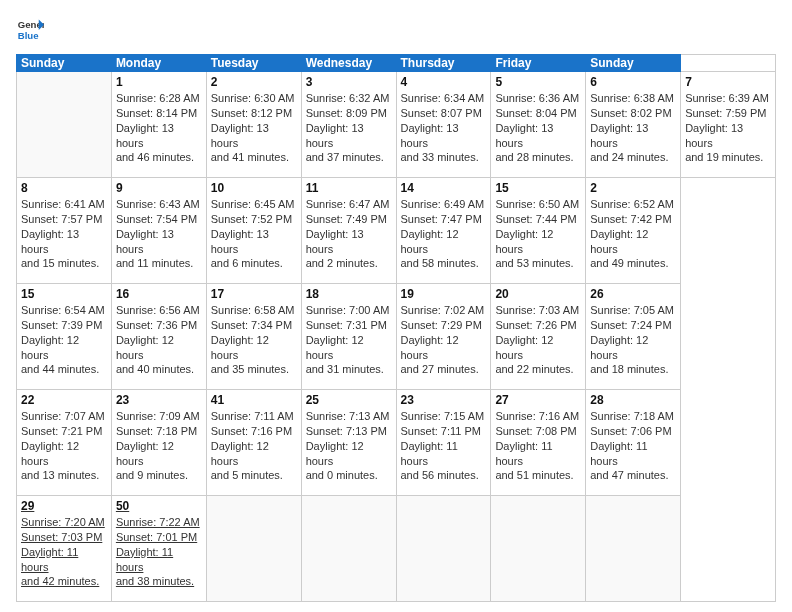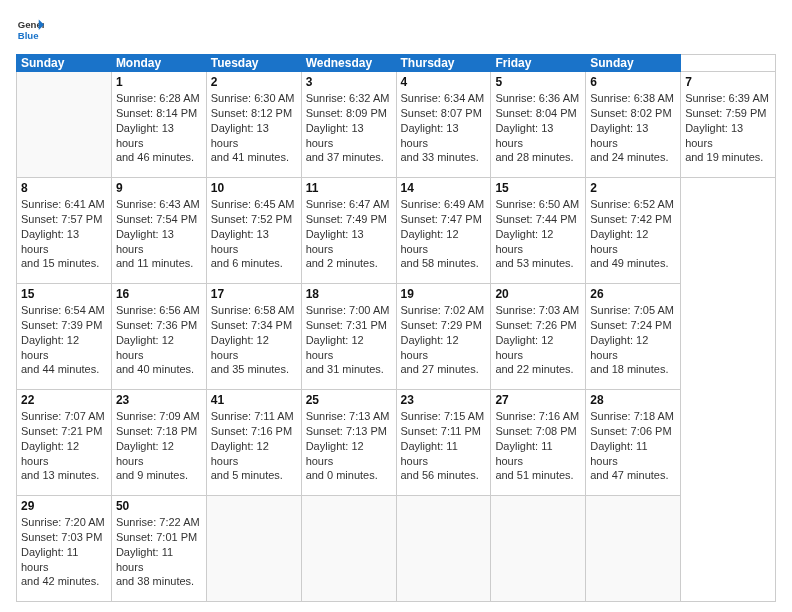--- a/index.html
+++ b/index.html
@@ -79,20 +79,21 @@
     .cell-text {
       font-size: 11px;
       line-height: 1.35;
       color: #333;
     }
     .empty-cell {
       background: #f9f9f9;
     }
     td.last-row {
       height: 74px;
+      text-decoration: underline;
     }
   </style>
 </head>
 <body>
 
 <div class="page">
   <div class="header">
     <div class="logo">
       <svg class="logo-icon" viewBox="0 0 32 32">
         <text x="2" y="14" font-size="11" font-weight="bold" fill="#333" font-family="Arial">General</text>

